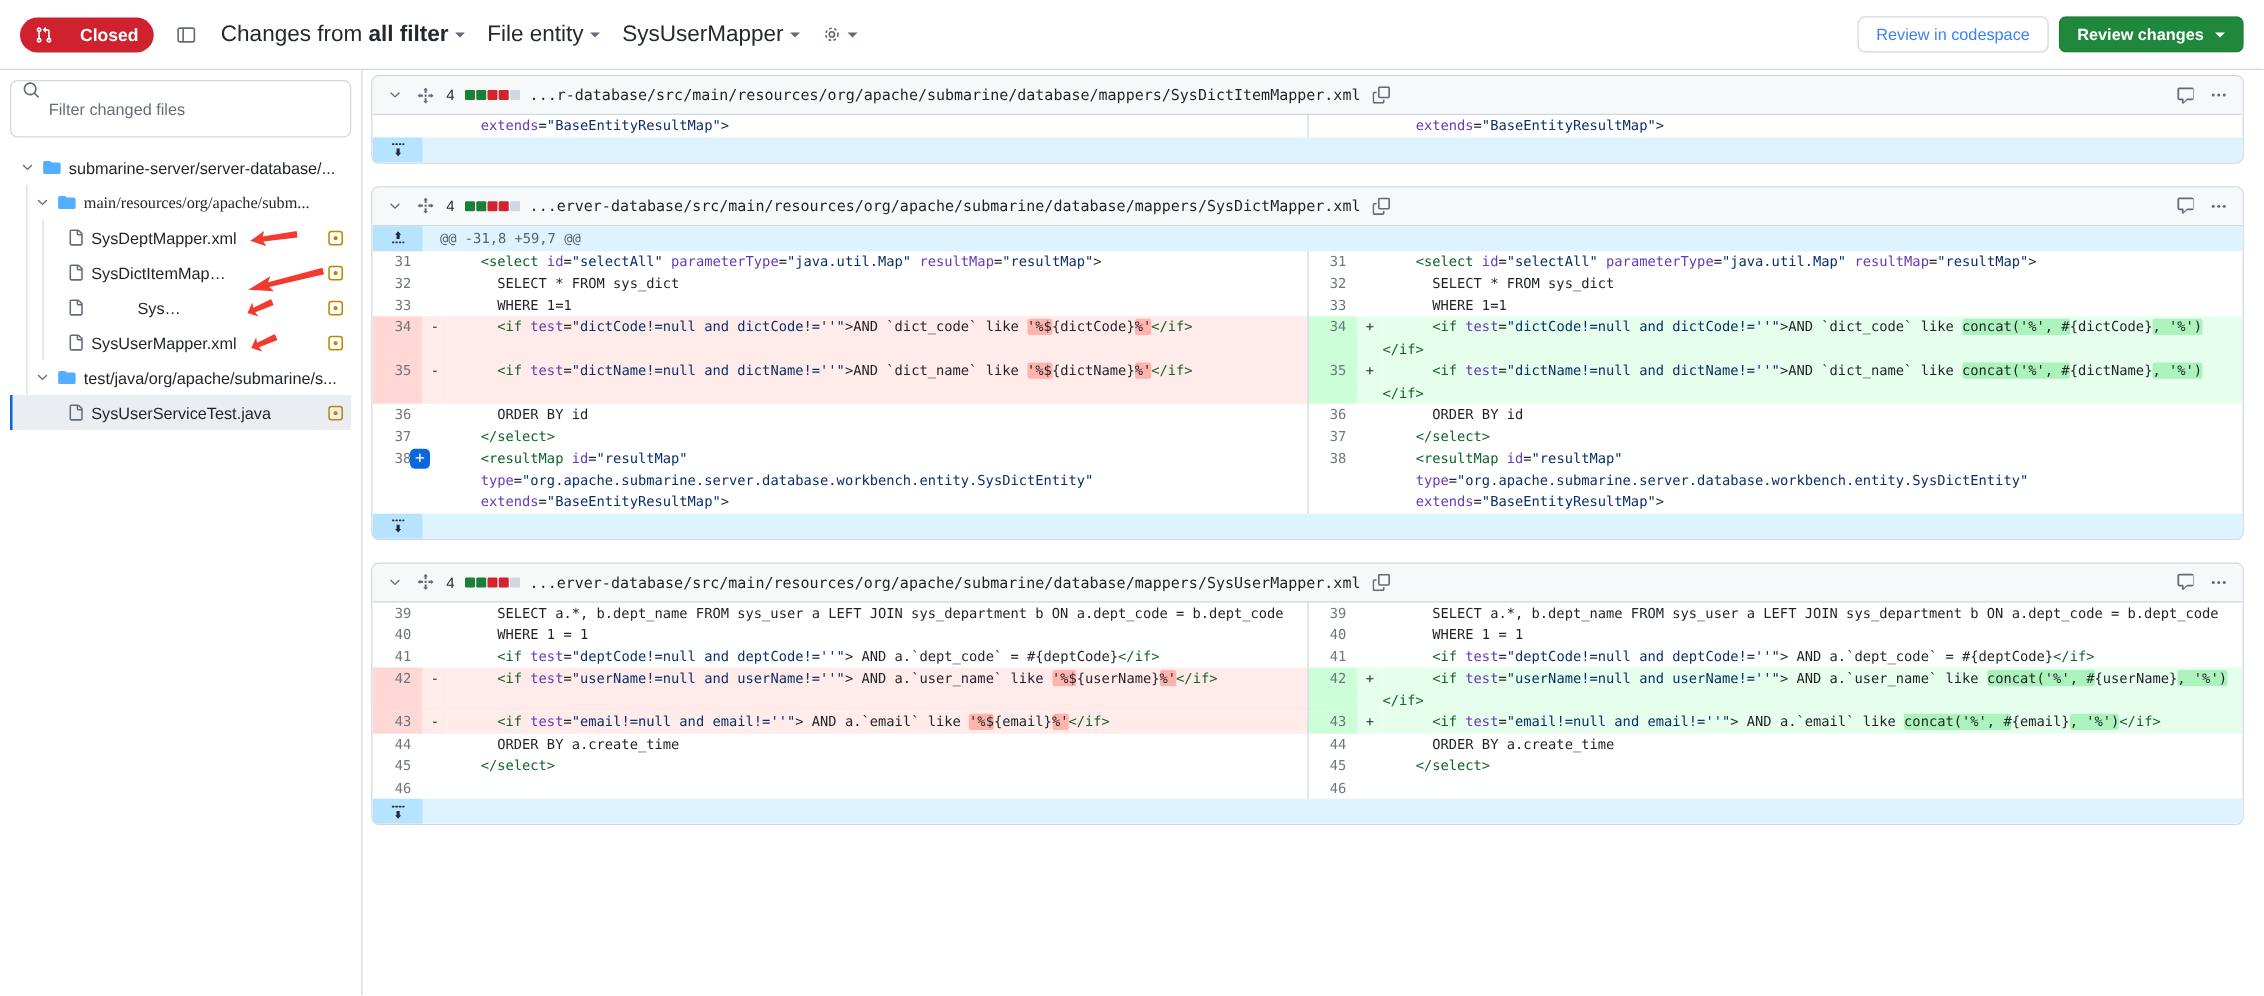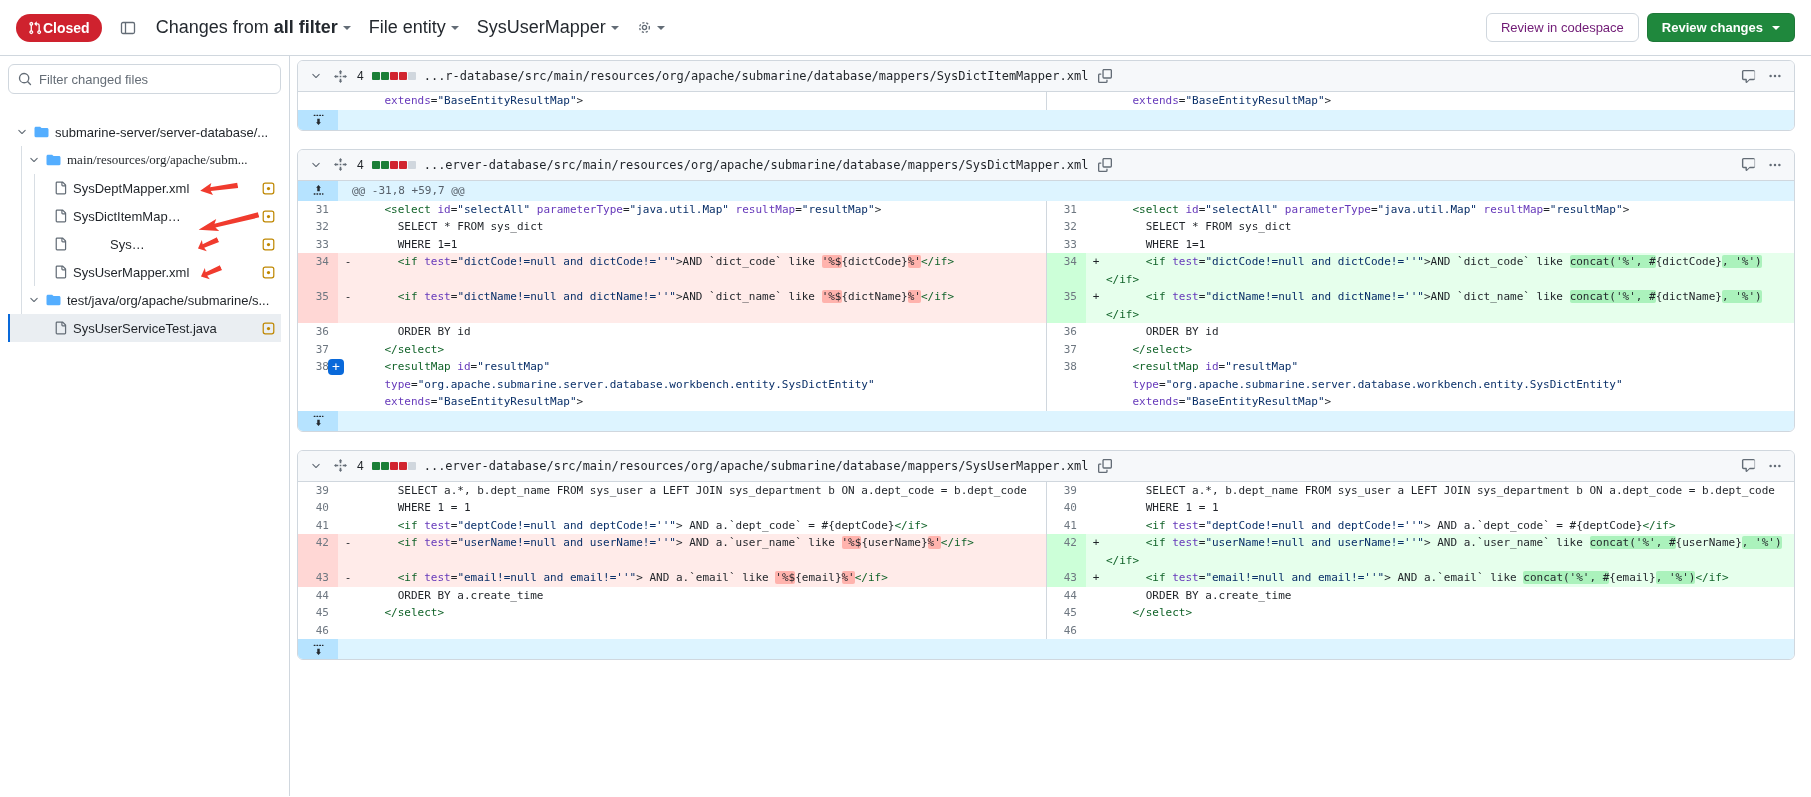--- a/index.html
+++ b/index.html
@@ -2,38 +2,38 @@
 <html><head>
 <meta charset="utf-8">
 <style>
 *{box-sizing:border-box;margin:0;padding:0}
 html,body{background:#fff}
 body{font-family:"Liberation Sans",sans-serif;color:#1f2328}
 .app{width:1811px;height:797px;overflow:hidden;position:relative;background:#fff}
 
 
 .topbar{height:56px;border-bottom:1px solid #d0d7de;display:flex;align-items:center;padding:0 16px;gap:14px;background:#fff}
-.badge{background:#cf222e;color:#fff;border-radius:999px;padding:6px 12px;font-weight:bold;font-size:14px;display:flex;gap:1px;align-items:center;flex:none}
+.badge{background:#cf222e;color:#fff;border-radius:999px;padding:6px 12px;font-weight:bold;font-size:14px;display:flex;gap:22px;align-items:center;flex:none}
 .tcol{display:flex;flex-direction:column;gap:4px;min-width:0}
 .trow1{font-size:16px;white-space:nowrap}
 .title{font-weight:bold}
 .prnum{color:#656d76;margin-left:7px;font-weight:normal}
 .trow2{display:flex;align-items:center;gap:18px;font-size:18px;color:#24292f;margin-left:2px}
 .dd{display:flex;align-items:center;gap:5px;cursor:pointer;white-space:nowrap}
 .dd b{font-weight:bold}
 .caret{width:0;height:0;border-left:4px solid transparent;border-right:4px solid transparent;border-top:4px solid #636c76;display:inline-block;margin-top:1px}
 .topbtns{margin-left:auto;display:flex;gap:8px;align-items:center}
-.btn-codespace{border:1px solid #d0d7de;background:#fff;color:#701a75;font-size:13px;font-weight:500;padding:6px 14px;border-radius:6px;cursor:pointer;font-family:inherit}
+.btn-codespace{border:1px solid #d0d7de;background:#fff;color:#3b82f6;font-size:13px;font-weight:500;padding:6px 14px;border-radius:6px;cursor:pointer;font-family:inherit}
 .btn-review{background:#1f883d;color:#fff;font-size:13px;font-weight:bold;padding:6px 14px;border-radius:6px;border:1px solid rgba(27,31,36,.15);display:flex;align-items:center;gap:9px;cursor:pointer;font-family:inherit}
 .btn-review .caret{border-top-color:#fff}
 
 
 .cols{display:flex;height:740px}
 .sidebar{width:290px;flex:none;border-right:1px solid #d0d7de;padding:8px;position:relative}
-.filter{display:flex;align-items:center;gap:7px;border:1px solid #d0d7de;border-radius:6px;height:30px;padding:0 9px;margin-bottom:24px;background:#fff}
+.filter{display:flex;gap:7px;border:1px solid #d0d7de;border-radius:6px;height:46px;padding:0 9px;margin-bottom:10px;background:#fff}
 .filter input{border:none;outline:none;font-size:13px;color:#1f2328;width:100%;font-family:inherit;background:transparent}
 .filter input::placeholder{color:#656d76}
 .tree{position:relative;font-size:13px}
 .guide{position:absolute;width:1px;background:#d8dee4}
 .trow{display:flex;align-items:center;gap:6px;height:28px;cursor:pointer;position:relative;border-radius:6px}
 .trow.sel{background:#eaeef2;box-shadow:inset 2px 0 0 #0969da;border-radius:0}
 .ticon{display:flex;align-items:center;flex:none}
 .tlabel{white-space:nowrap;overflow:hidden;text-overflow:ellipsis}
 .mstat{margin-left:auto;display:flex;align-items:center;padding-right:6px;flex:none}
 .arw{height:14px;display:inline-block;margin-left:5px;flex:none}

